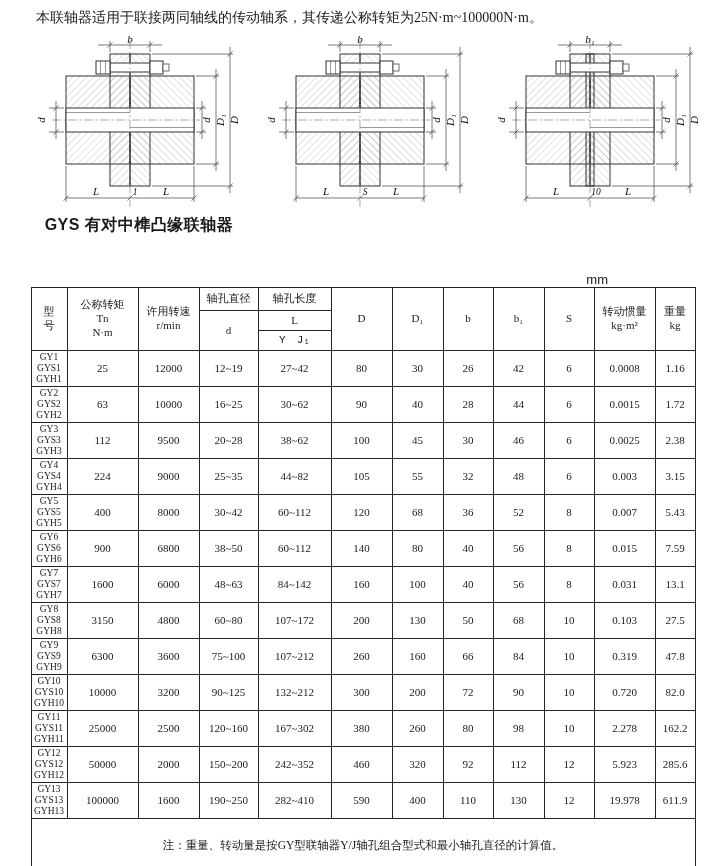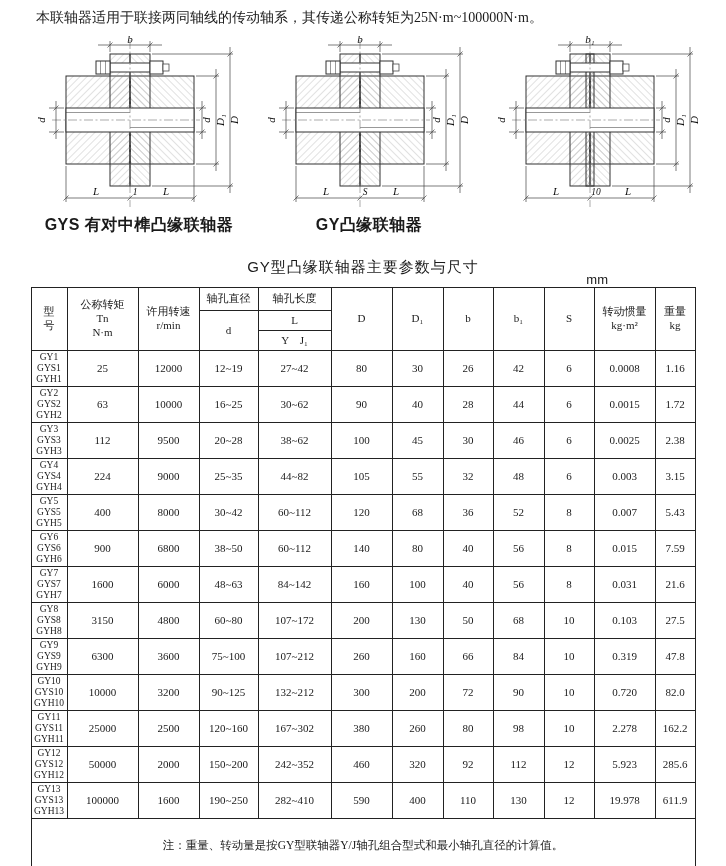--- a/index.html
+++ b/index.html
@@ -39,21 +39,21 @@
     width:664px; margin:0 auto; border-collapse:collapse;
     table-layout:fixed; border:1.5px solid #222;
   }
   .params th, .params td {
     border:1px solid #222; text-align:center; vertical-align:middle;
     padding:0; font-weight:normal; font-size:11px; line-height:1.25;
     overflow:hidden;
   }
   .params thead tr.h1 th { height:22px; }
   .params thead tr.h2 th { height:19px; }
-  .params thead tr.h3 th { height:19px; }
+  .params thead tr.h3 th { height:19px;font-family:Liberation Mono, monospace; }
   .params tbody tr { height:35px; }
   .params td.model-cell {
     font-size:9.5px; line-height:11px; padding:1px 0;
   }
   .params tfoot td {
     text-align:center; padding:19px 7px; font-size:11.5px; height:auto;
   }
   .dim-label {
     font-family:"Liberation Serif","DejaVu Serif",serif;
     font-style:italic; font-size:11px; fill:#111;
@@ -205,21 +205,20 @@
       </g>
       <text class="dim-label" x="100" y="9" text-anchor="middle">b</text>
       <text class="dim-label" x="15" y="86" text-anchor="middle" transform="rotate(-90 15 86)">d</text>
       <text class="dim-label" x="180" y="86" text-anchor="middle" transform="rotate(-90 180 86)">d</text>
       <text class="dim-label" x="194" y="86" text-anchor="middle" transform="rotate(-90 194 86)">D₁</text>
       <text class="dim-label" x="208" y="86" text-anchor="middle" transform="rotate(-90 208 86)">D</text>
       <text class="dim-label" x="66" y="161" text-anchor="middle">L</text>
       <text class="dim-label dim-label-small" x="105" y="161" text-anchor="middle">S</text>
       <text class="dim-label" x="136" y="161" text-anchor="middle">L</text>
     </svg>
-    <figcaption class="fig-caption">GY凸缘联轴器</figcaption>
   </figure>
 
   <figure class="fig" style="margin:0">
     <svg width="218" height="178" viewBox="0 0 218 178">
       <defs>
         <pattern id="p3a" patternUnits="userSpaceOnUse" width="5" height="5" patternTransform="rotate(45)">
             <line x1="0" y1="0" x2="0" y2="5" stroke="#9a9a9a" stroke-width="0.6"></line>
           </pattern>
         <pattern id="p3b" patternUnits="userSpaceOnUse" width="5" height="5" patternTransform="rotate(-45)">
             <line x1="0" y1="0" x2="0" y2="5" stroke="#9a9a9a" stroke-width="0.6"></line>
@@ -288,21 +287,20 @@
       <text class="dim-label" x="194" y="86" text-anchor="middle" transform="rotate(-90 194 86)">D₁</text>
       <text class="dim-label" x="208" y="86" text-anchor="middle" transform="rotate(-90 208 86)">D</text>
       <text class="dim-label" x="66" y="161" text-anchor="middle">L</text>
       <text class="dim-label dim-label-small" x="106" y="161" text-anchor="middle">10</text>
       <text class="dim-label" x="138" y="161" text-anchor="middle">L</text>
     </svg>
   </figure>
 </div>
 
 <div class="title-row">
-  <span class="table-title">GY型凸缘联轴器主要参数与尺寸</span>
   <span class="table-unit">mm</span>
 </div>
 
 <table class="params">
   <colgroup>
     <col style="width:36px">
       <col style="width:71px">
       <col style="width:61px">
       <col style="width:59px">
     <col style="width:73px">
@@ -471,21 +469,21 @@
         <td>1600</td>
         <td>6000</td>
         <td>48~63</td>
         <td>84~142</td>
         <td>160</td>
         <td>100</td>
         <td>40</td>
         <td>56</td>
         <td>8</td>
         <td>0.031</td>
-        <td>21.6</td>
+        <td>13.1</td>
       </tr>
       <tr>
         <td class="model-cell">
           <div>GY8</div>
           <div>GYS8</div>
           <div>GYH8</div>
         </td>
         <td>3150</td>
         <td>4800</td>
         <td>60~80</td>

